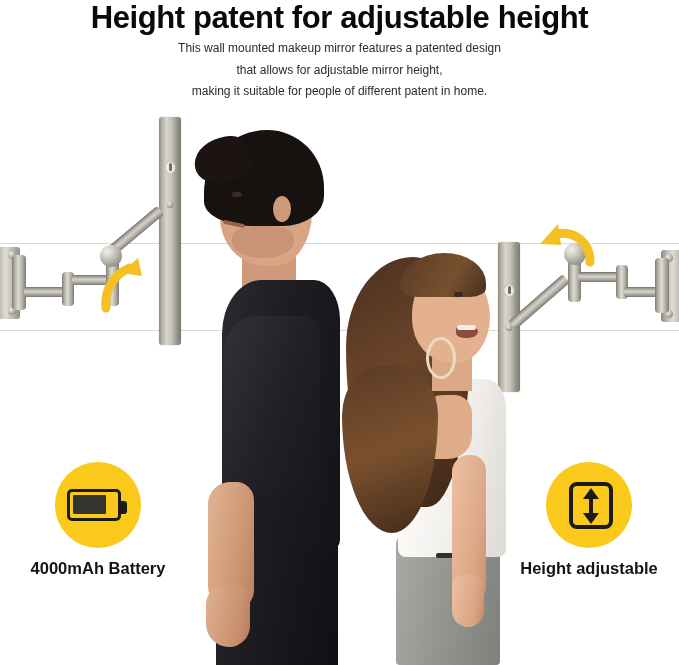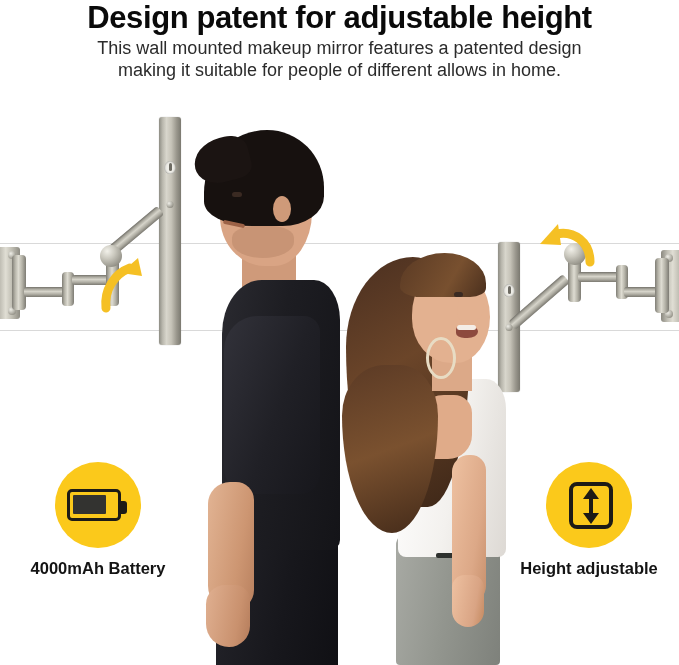--- a/index.html
+++ b/index.html
@@ -32,21 +32,21 @@
   .title {
     font-size: 31px;
     font-weight: bold;
     color: #0a0a0a;
     letter-spacing: -0.4px;
     line-height: 34px;
     padding-top: 1px;
     white-space: nowrap;
   }
   .subtitle {
-    font-size: 18px;
+    font-size: 12px;
     color: #2b2b2b;
     line-height: 21.5px;
     padding-top: 3px;
     white-space: nowrap;
   }
   .subtitle div { white-space: nowrap; }
 
   .banner-wrap {
     width: 679px;
     text-align: center;
@@ -224,24 +224,25 @@
     left: 50%; top: 50%;
     transform: translate(-50%, -50%);
   }
 </style>
 </head>
 <body>
 
 <div id="page">
 
   <div class="header">
-    <div class="title">Design patent for adjustable height</div>
+    <div class="title">Height patent for adjustable height</div>
     <div class="subtitle">
       <div>This wall mounted makeup mirror features a patented design</div>
-      <div>making it suitable for people of different allows in home.</div>
+      <div>that allows for adjustable mirror height,</div>
+      <div>making it suitable for people of different patent in home.</div>
     </div>
   </div>
 
   <div class="rail-line top"></div>
   <div class="rail-line bottom"></div>
 
   <div>
 
     <div class="plate" style="left:-6px; top:247px; width:26px; height:72px;">
       <div class="boss" style="left:14px; top:4px;"></div>

